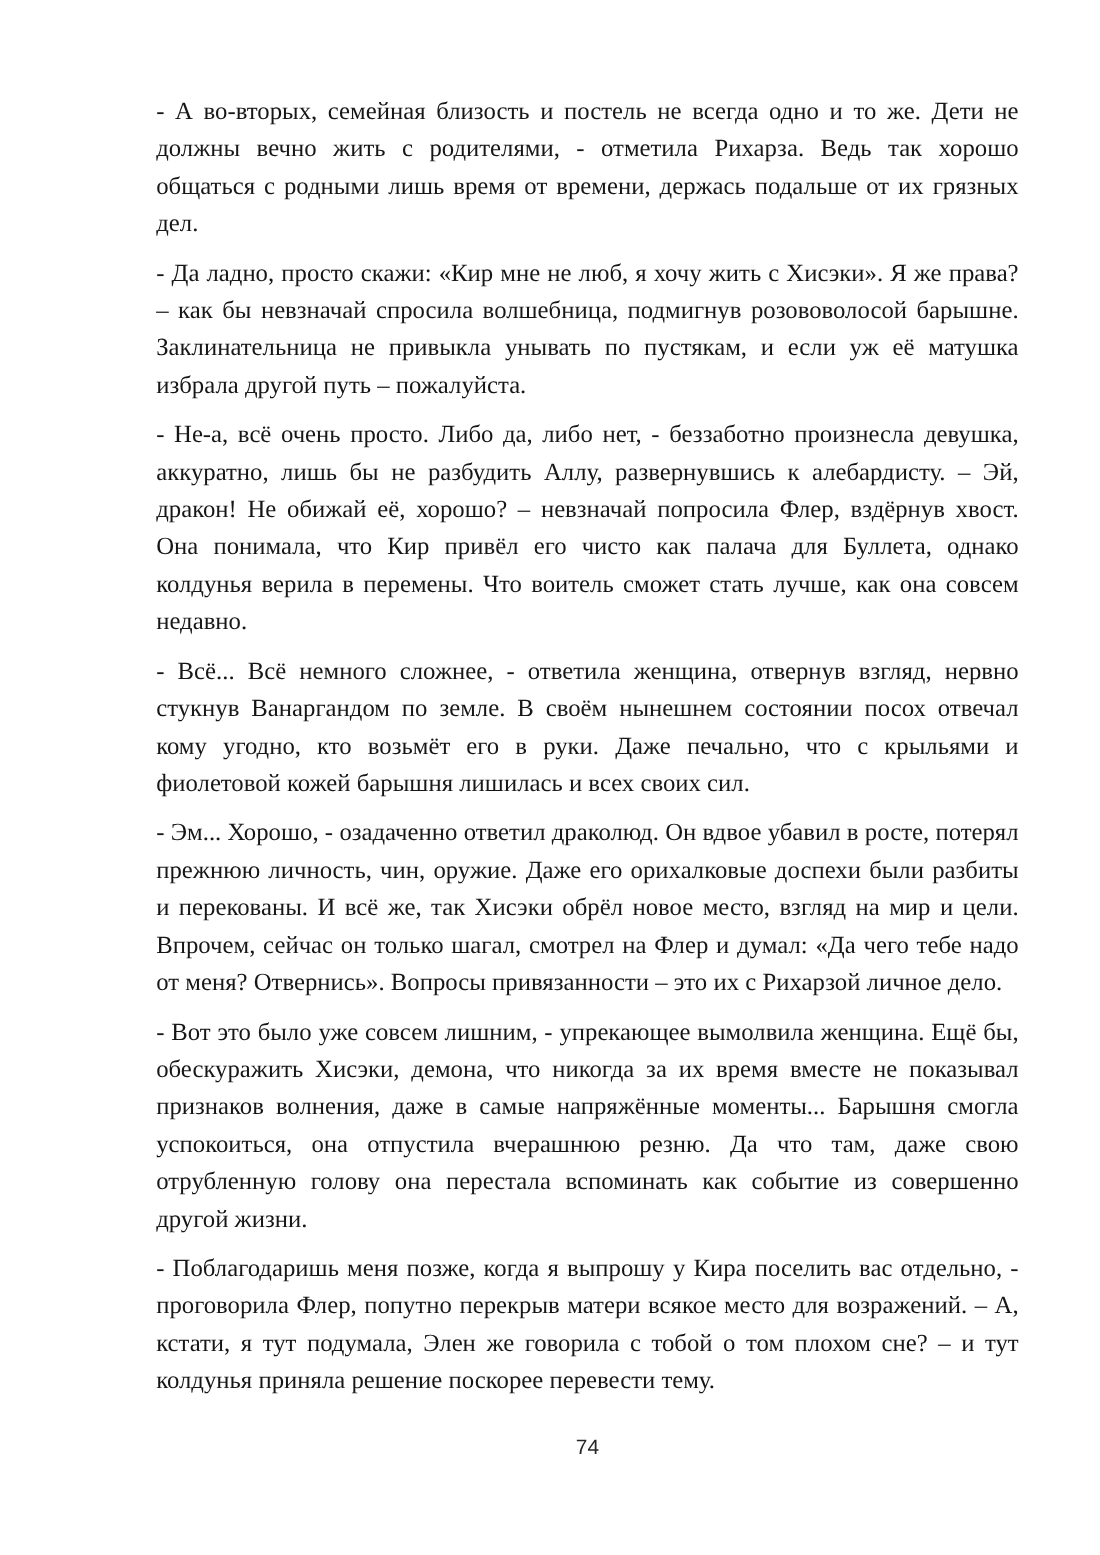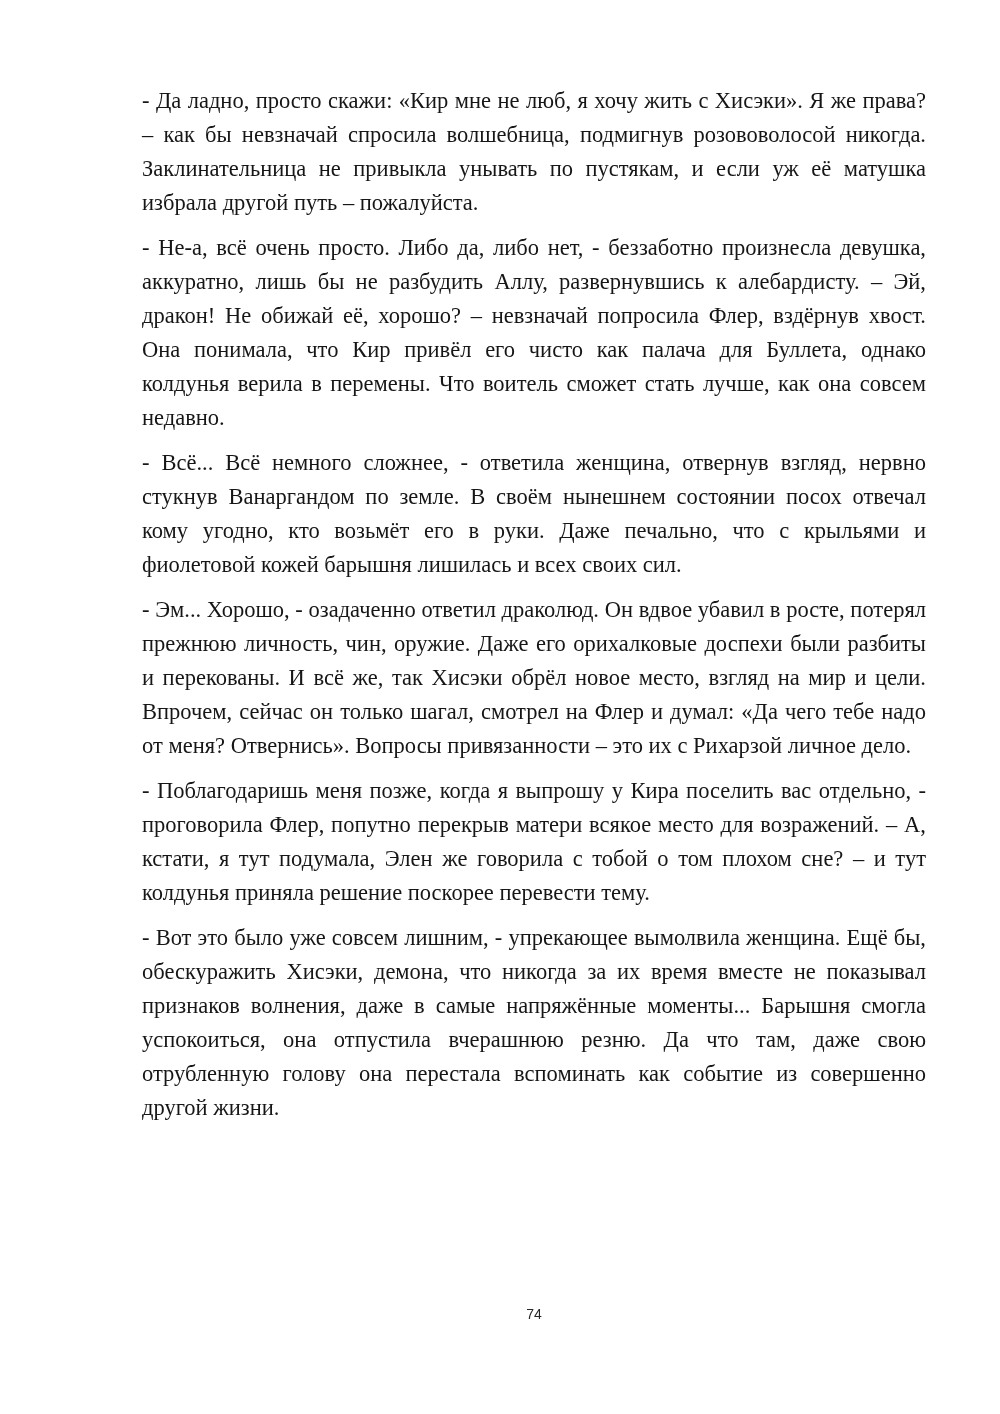--- a/index.html
+++ b/index.html
@@ -29,30 +29,31 @@
     text-align: justify;
     text-justify: inter-word;
   }
   .page-number {
     position: absolute;
     top: 1306px;
     left: 142px;
     width: 784px;
     text-align: center;
     font-family: "Liberation Sans", "DejaVu Sans", sans-serif;
-    font-size: 14px;
+    font-size: 19px;
     color: #262626;
   }
 </style>
 </head>
 <body>
 
 <div class="page">
   <div class="text-block">
-    <p>- Да ладно, просто скажи: «Кир мне не люб, я хочу жить с Хисэки». Я же права? – как бы невзначай спросила волшебница, подмигнув розововолосой никогда. Заклинательница не привыкла унывать по пустякам, и если уж её матушка избрала другой путь – пожалуйста.</p>
+    <p>- А во-вторых, семейная близость и постель не всегда одно и то же. Дети не должны вечно жить с родителями, - отметила Рихарза. Ведь так хорошо общаться с родными лишь время от времени, держась подальше от их грязных дел.</p>
+    <p>- Да ладно, просто скажи: «Кир мне не люб, я хочу жить с Хисэки». Я же права? – как бы невзначай спросила волшебница, подмигнув розововолосой барышне. Заклинательница не привыкла унывать по пустякам, и если уж её матушка избрала другой путь – пожалуйста.</p>
     <p>- Не-а, всё очень просто. Либо да, либо нет, - беззаботно произнесла девушка, аккуратно, лишь бы не разбудить Аллу, развернувшись к алебардисту. – Эй, дракон! Не обижай её, хорошо? – невзначай попросила Флер, вздёрнув хвост. Она понимала, что Кир привёл его чисто как палача для Буллета, однако колдунья верила в перемены. Что воитель сможет стать лучше, как она совсем недавно.</p>
     <p>- Всё... Всё немного сложнее, - ответила женщина, отвернув взгляд, нервно стукнув Ванаргандом по земле. В своём нынешнем состоянии посох отвечал кому угодно, кто возьмёт его в руки. Даже печально, что с крыльями и фиолетовой кожей барышня лишилась и всех своих сил.</p>
     <p>- Эм... Хорошо, - озадаченно ответил драколюд. Он вдвое убавил в росте, потерял прежнюю личность, чин, оружие. Даже его орихалковые доспехи были разбиты и перекованы. И всё же, так Хисэки обрёл новое место, взгляд на мир и цели. Впрочем, сейчас он только шагал, смотрел на Флер и думал: «Да чего тебе надо от меня? Отвернись». Вопросы привязанности – это их с Рихарзой личное дело.</p>
+    <p>- Вот это было уже совсем лишним, - упрекающее вымолвила женщина. Ещё бы, обескуражить Хисэки, демона, что никогда за их время вместе не показывал признаков волнения, даже в самые напряжённые моменты... Барышня смогла успокоиться, она отпустила вчерашнюю резню. Да что там, даже свою отрубленную голову она перестала вспоминать как событие из совершенно другой жизни.</p>
     <p>- Поблагодаришь меня позже, когда я выпрошу у Кира поселить вас отдельно, - проговорила Флер, попутно перекрыв матери всякое место для возражений. – А, кстати, я тут подумала, Элен же говорила с тобой о том плохом сне? – и тут колдунья приняла решение поскорее перевести тему.</p>
-    <p>- Вот это было уже совсем лишним, - упрекающее вымолвила женщина. Ещё бы, обескуражить Хисэки, демона, что никогда за их время вместе не показывал признаков волнения, даже в самые напряжённые моменты... Барышня смогла успокоиться, она отпустила вчерашнюю резню. Да что там, даже свою отрубленную голову она перестала вспоминать как событие из совершенно другой жизни.</p>
   </div>
   <div class="page-number">74</div>
 </div>
 
 </body></html>

